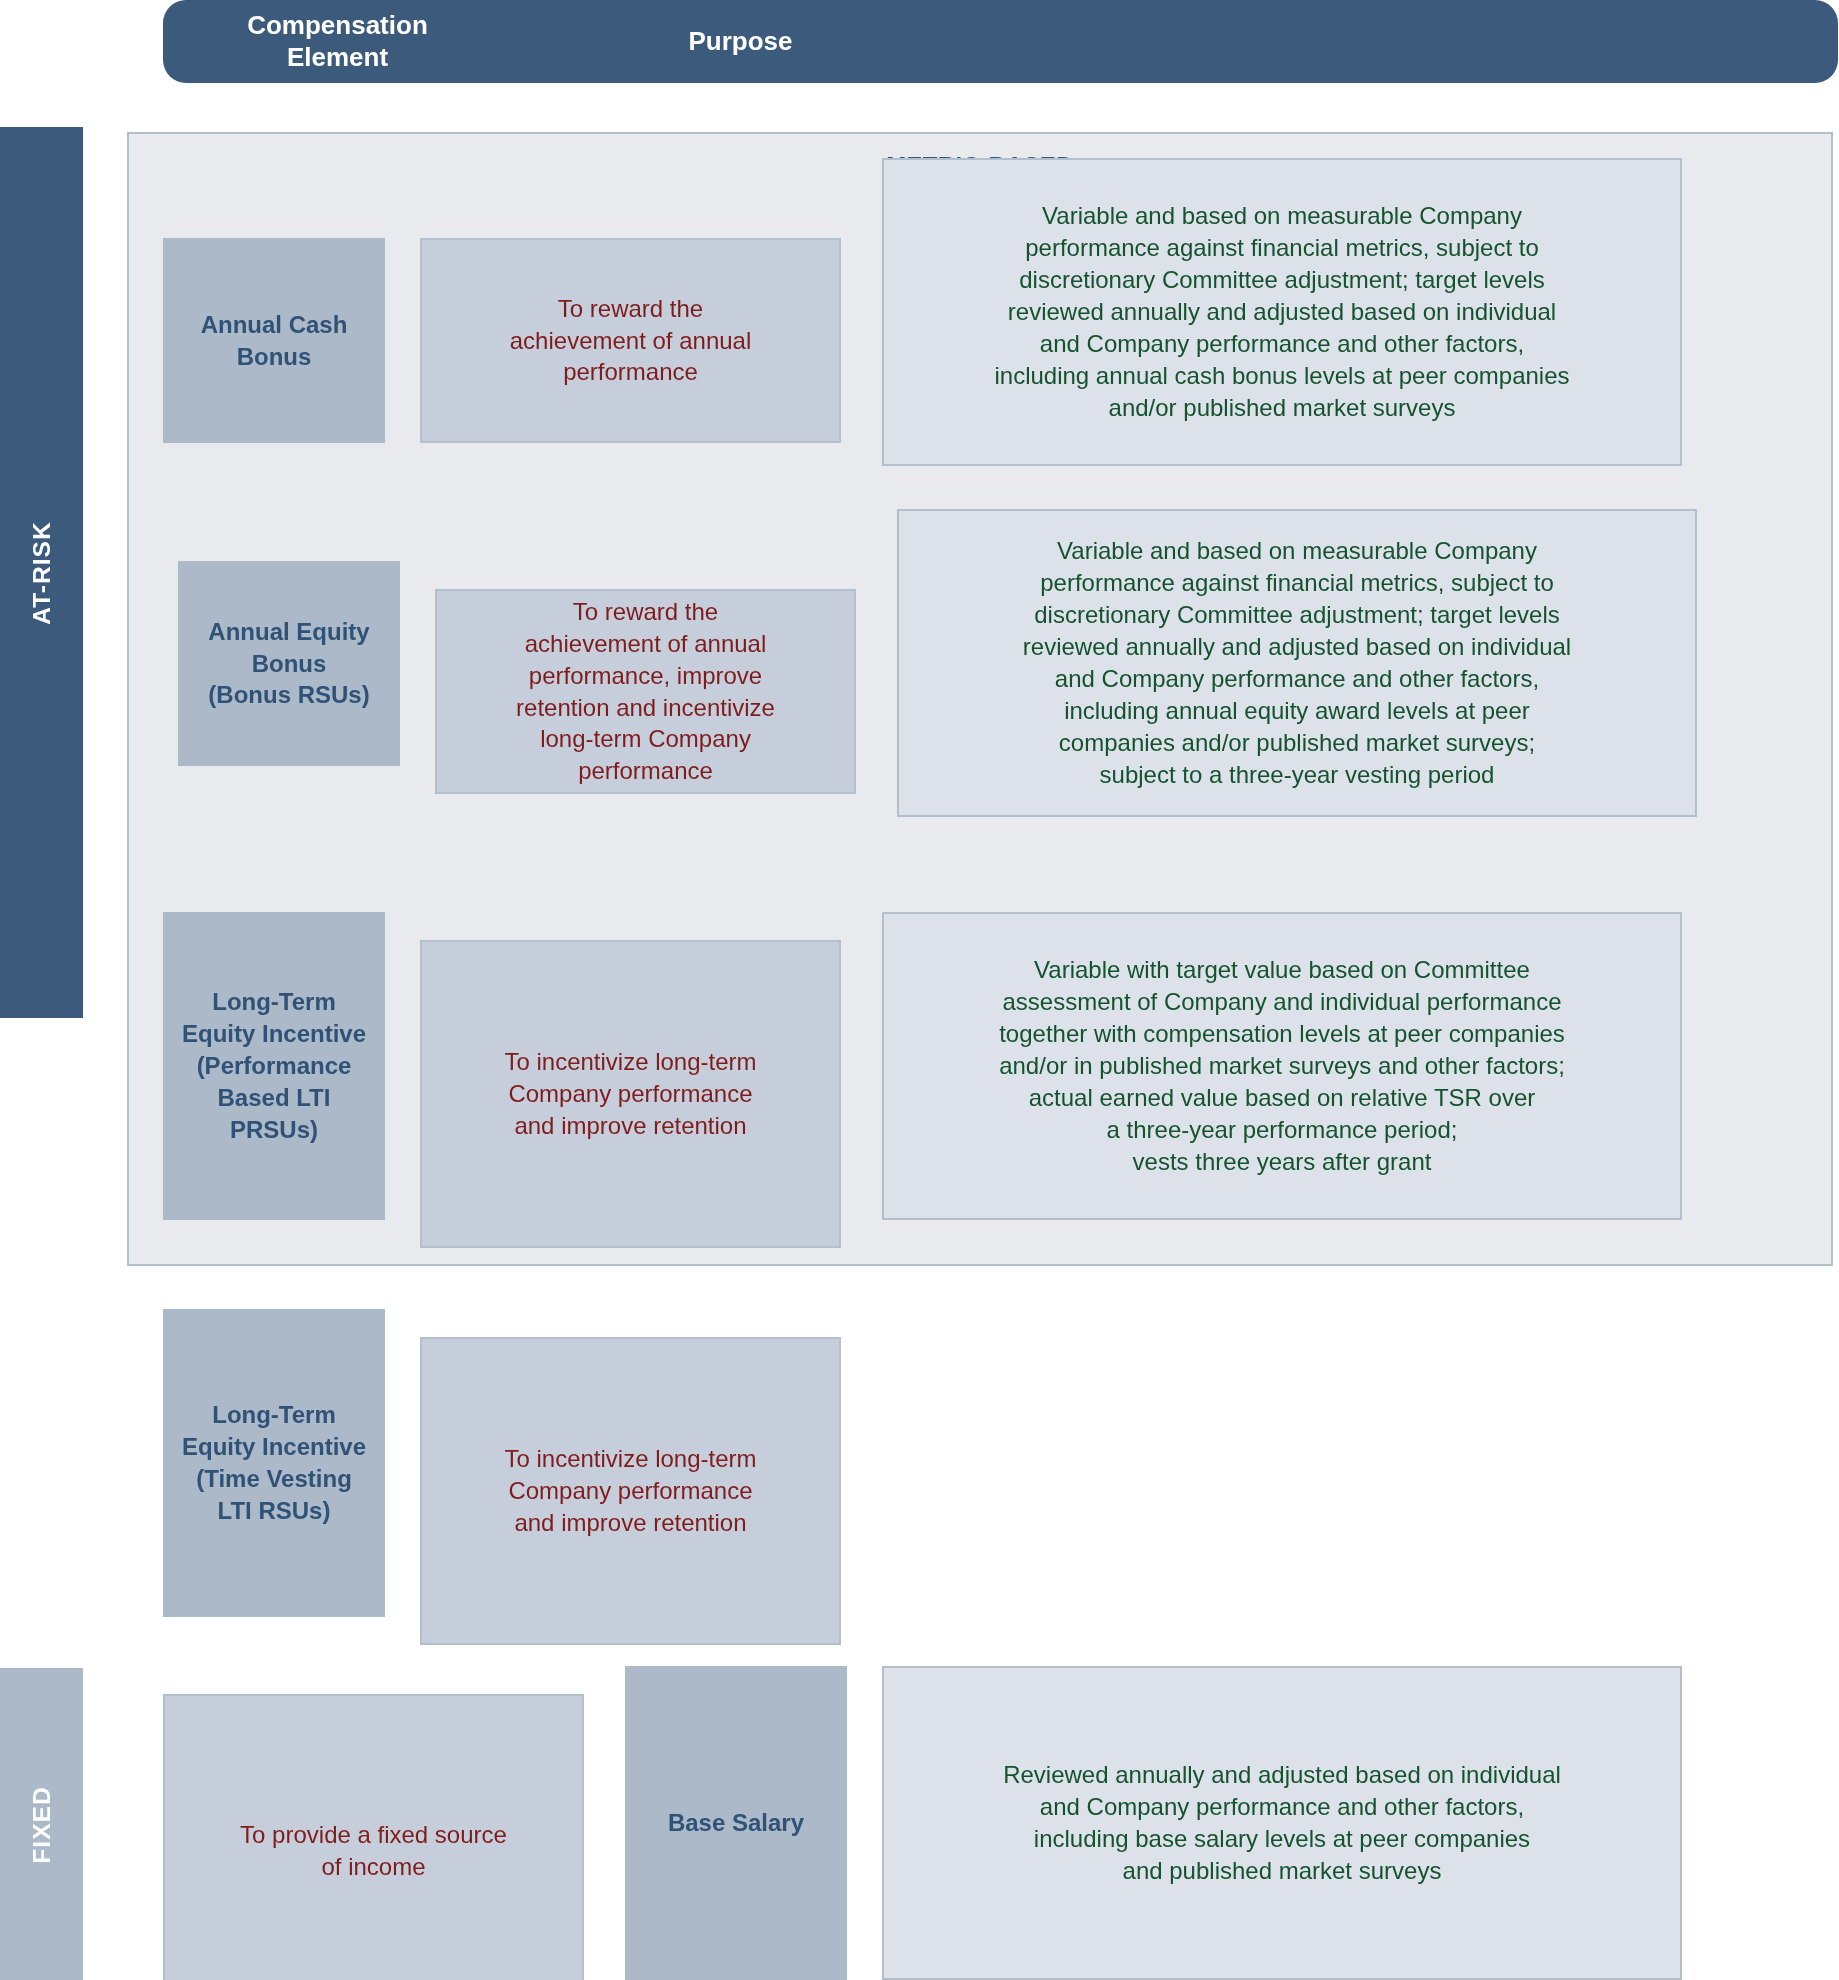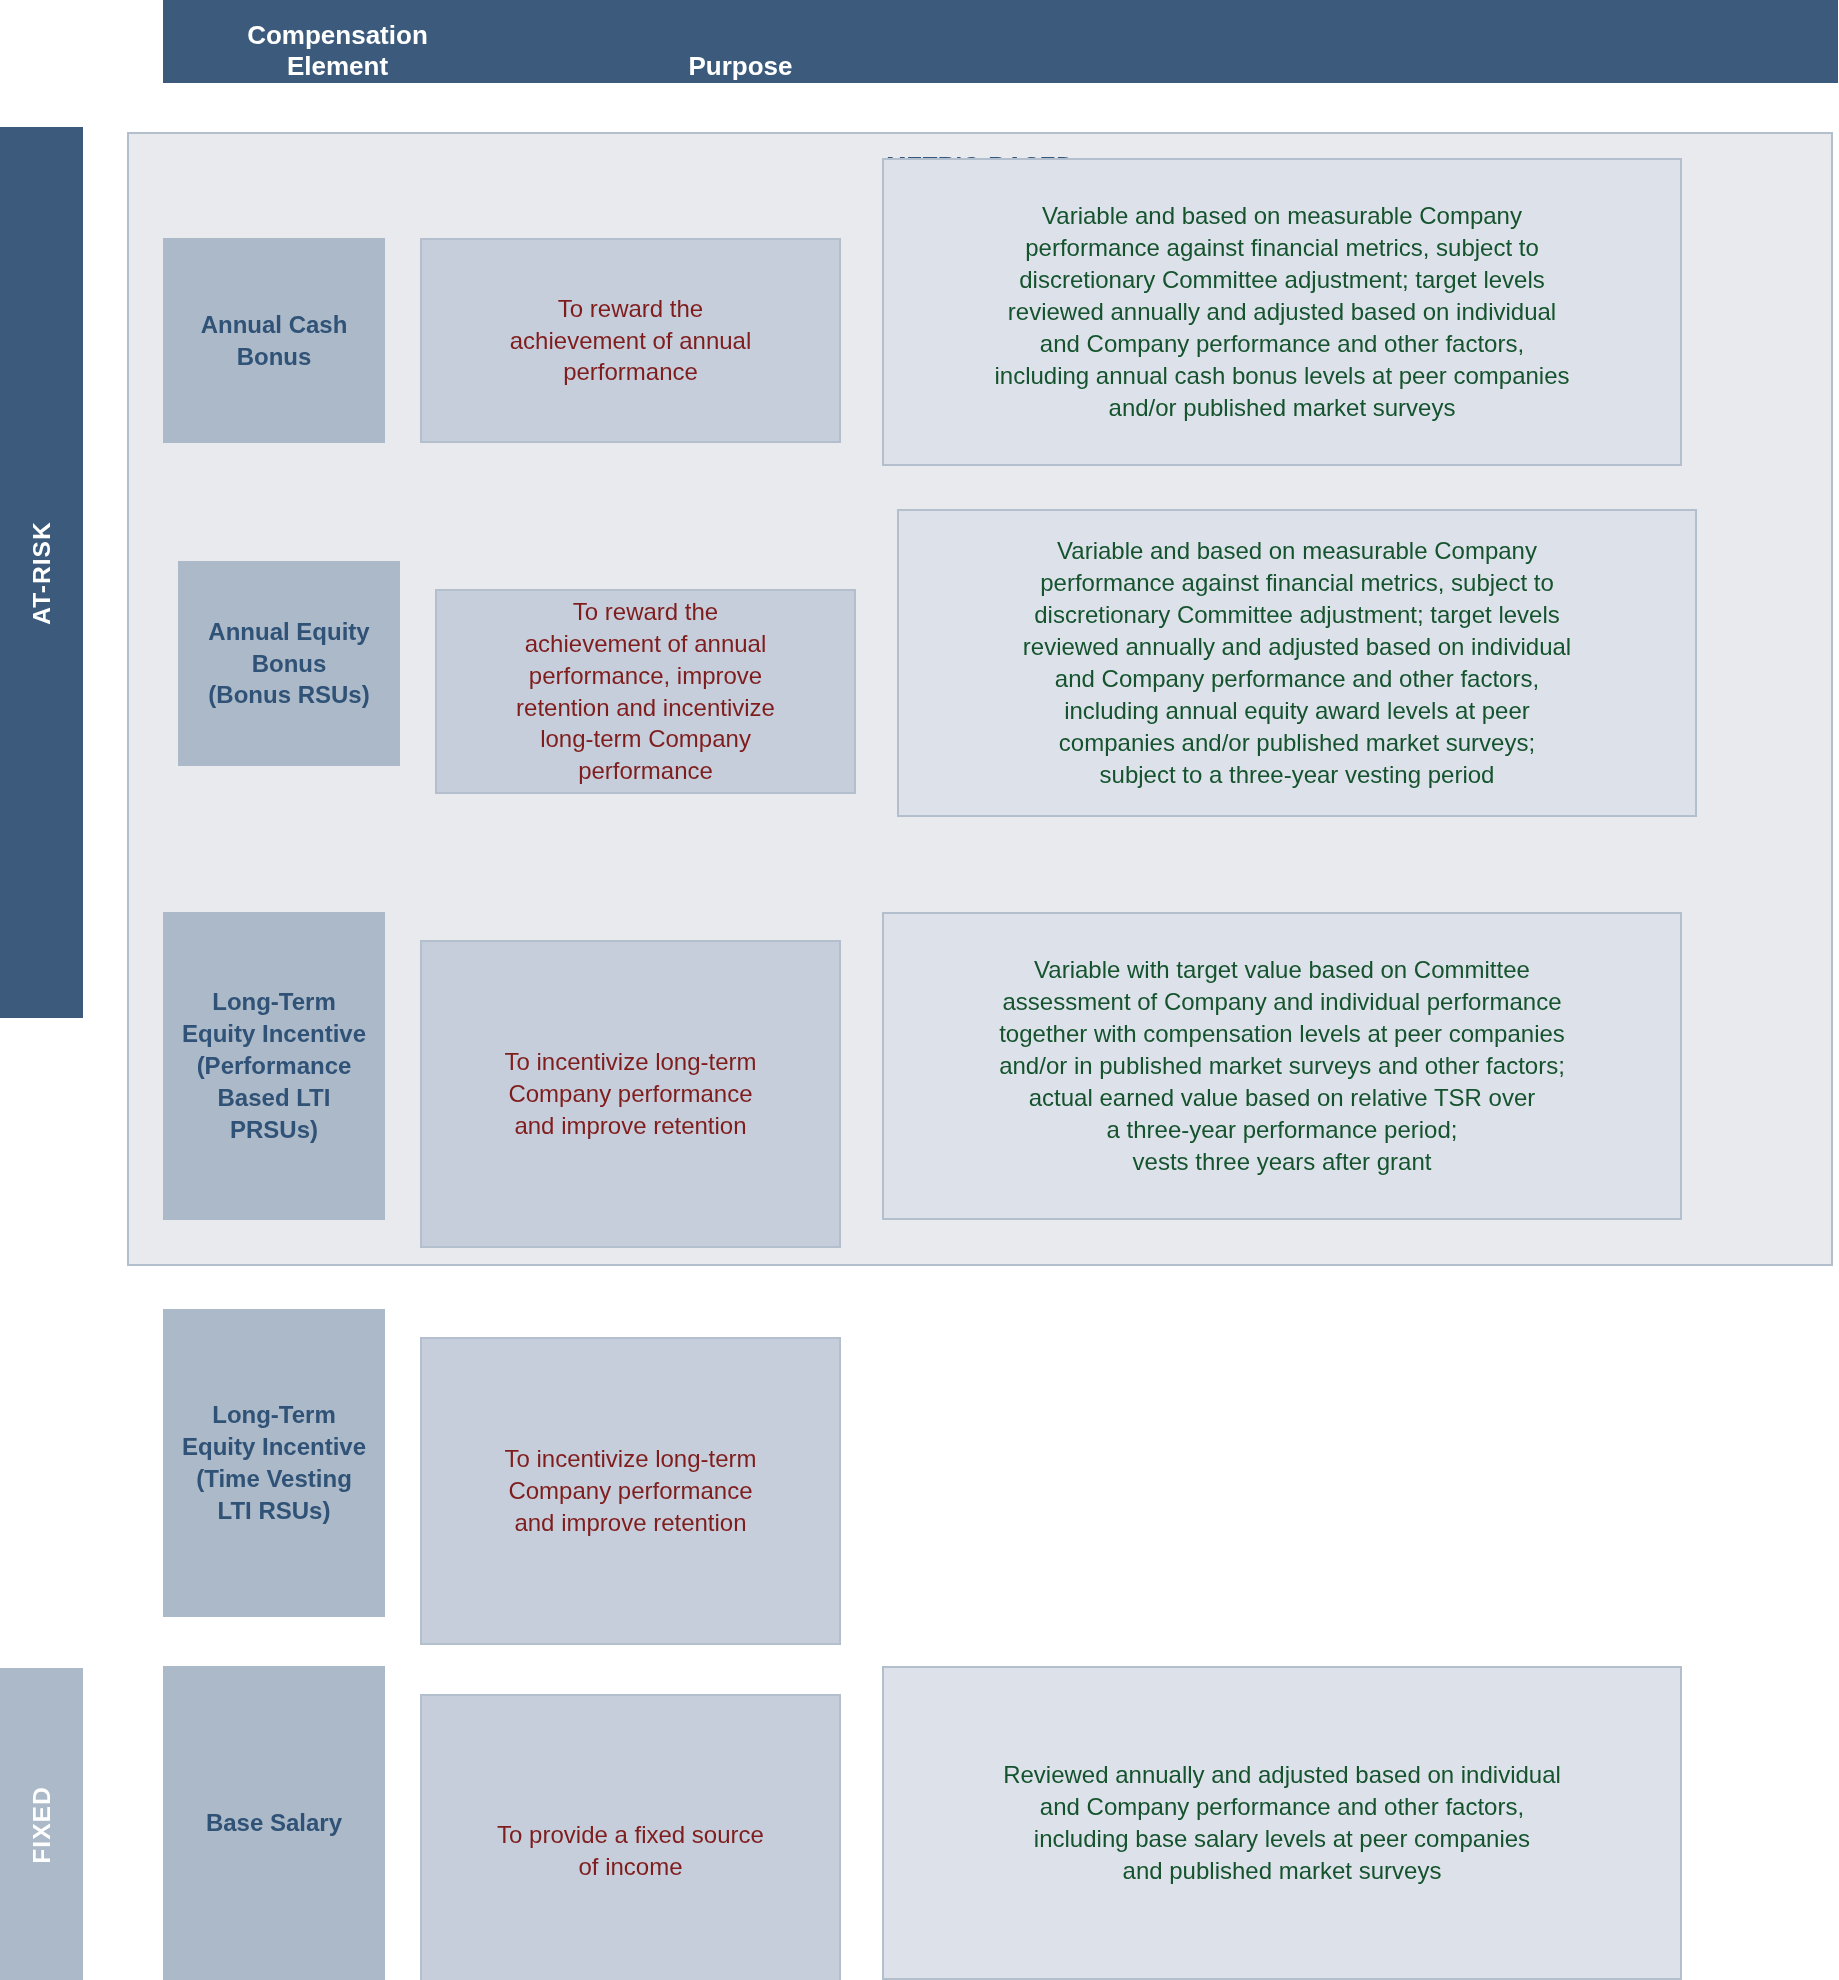--- a/index.html
+++ b/index.html
@@ -21,21 +21,22 @@
 
   
   .header-bar {
     position: absolute;
     left: 163px;
     top: 0px;
     width: 1675px;
     height: 83px;
     background: #3b5a7c;
     display: flex;
-    align-items: flex-end;
+    align-items: center;
+    border-radius: 23px;
   }
   .header-cell {
     color: #ffffff;
     font-weight: bold;
     font-size: 26px;
     line-height: 1.22;
     text-align: center;
     padding: 0 6.4px;
     box-sizing: border-box;
   }
@@ -241,23 +242,23 @@
     <div class="cell cell-element multiline">Long-Term
 Equity Incentive
 (Time Vesting
 LTI RSUs)</div>
     <div class="cell cell-purpose multiline">To incentivize long-term
 Company performance
 and improve retention</div>
   </div>
 
   <div class="row row-5">
-    <div class="cell cell-element multiline">Base Salary</div>
     <div class="cell cell-purpose multiline">To provide a fixed source
 of income</div>
+    <div class="cell cell-element multiline">Base Salary</div>
     <div class="cell cell-links multiline">Reviewed annually and adjusted based on individual
 and Company performance and other factors,
 including base salary levels at peer companies
 and published market surveys</div>
   </div>
 
 </div>
 
 
 </body></html>

